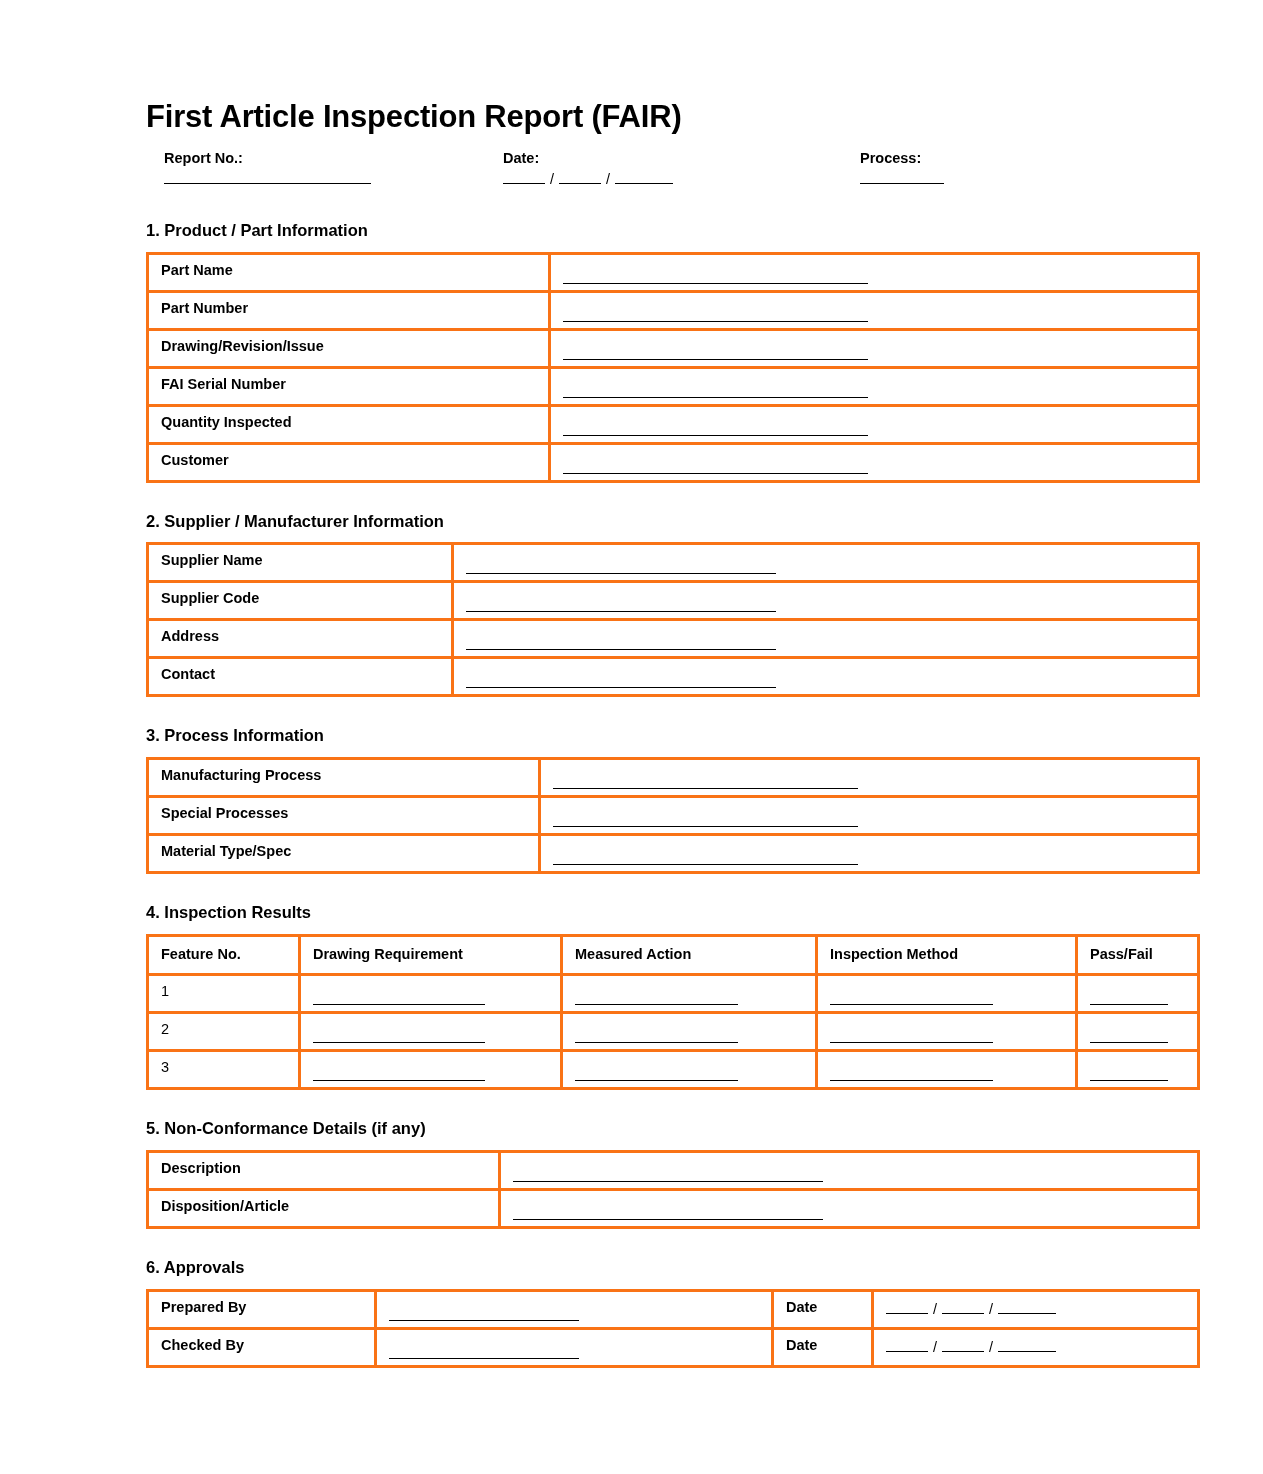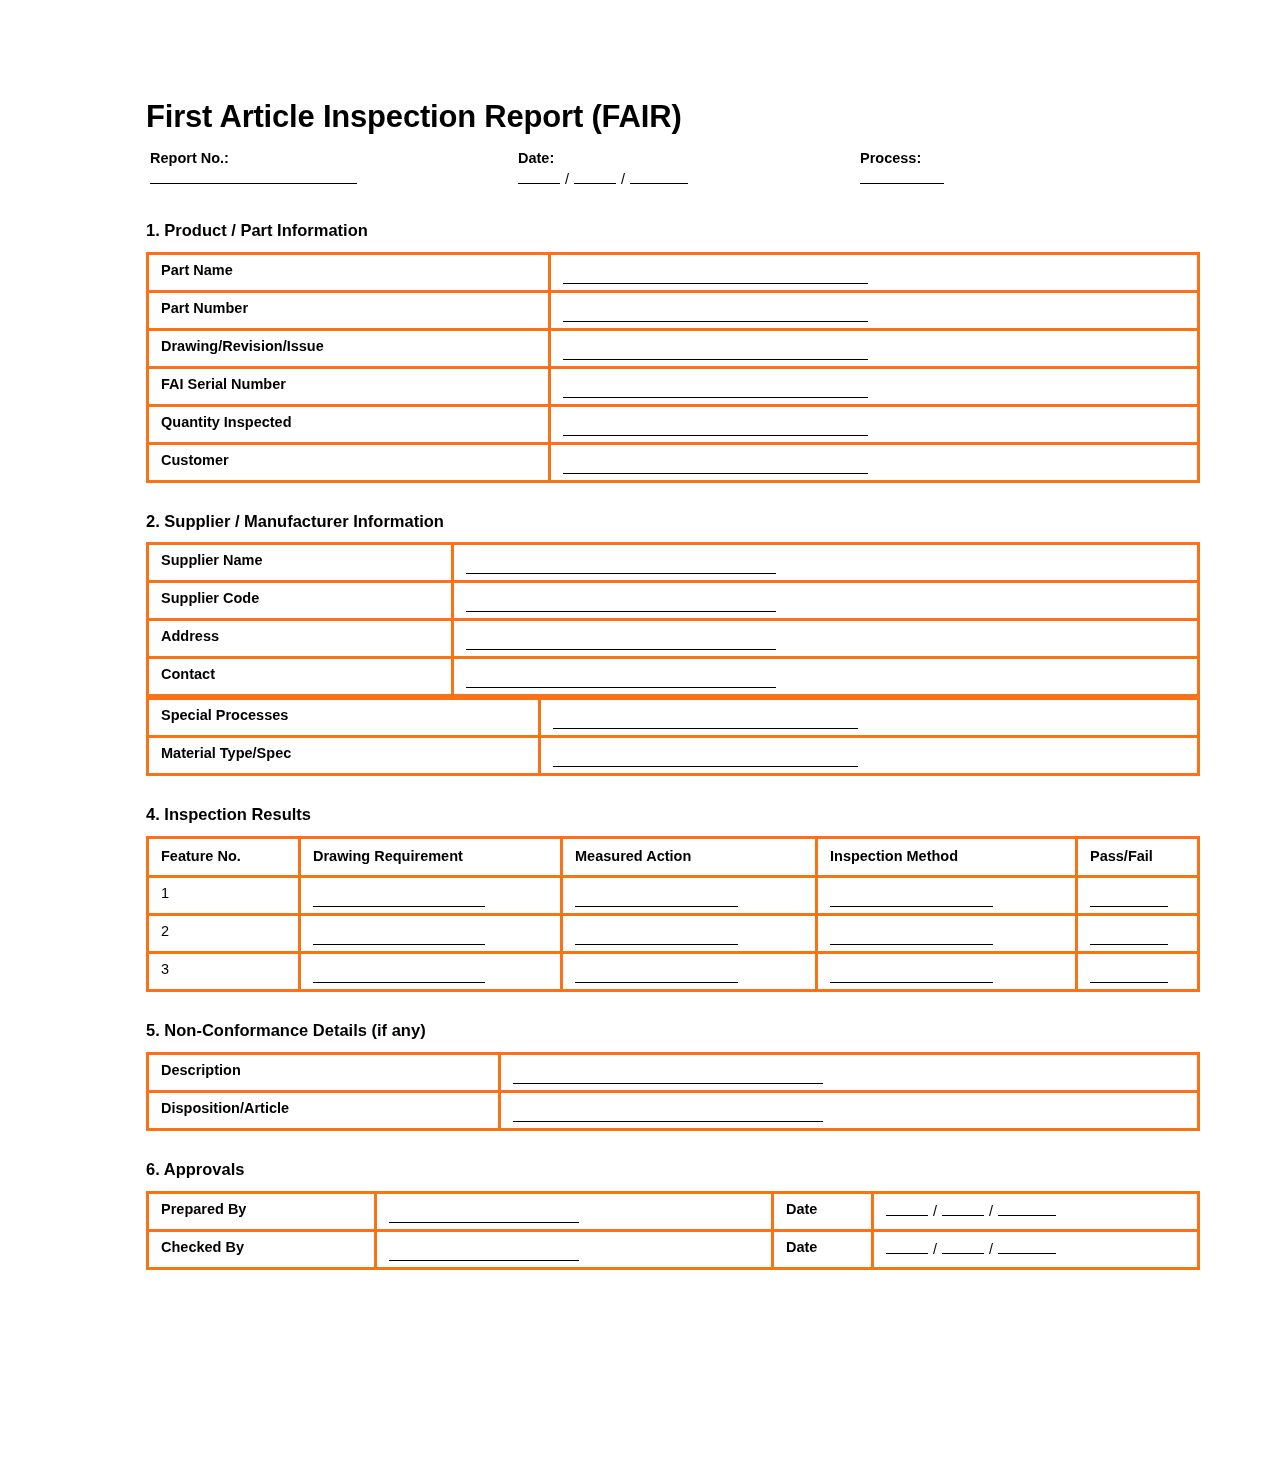--- a/index.html
+++ b/index.html
@@ -49,22 +49,22 @@
     white-space: nowrap;
   }
   .meta-blanks {
     display: block;
     margin-top: 3px;
     font-size: 14.5px;
     font-weight: normal;
     letter-spacing: 0px;
     white-space: nowrap;
   }
-  .meta-report { left: 4px; }
-  .meta-date   { left: 372px; }
+  .meta-report { left: 18px; }
+  .meta-date   { left: 357px; }
   .meta-rev    { left: 714px; }
 
   
   .ul {
     display: inline-block;
     border-bottom: 1.6px solid #000;
     vertical-align: baseline;
     height: 13px;
   }
   .ul-report { width: 207px; }
@@ -274,26 +274,37 @@
           </td>
         <td>
             <div class="cell plain">
               <span class="line w-310"></span>
             </div>
           </td>
       </tr>
     </tbody>
   </table>
 
+  <h2 class="sec-h">3. Process Information</h2>
   <table class="form">
     <colgroup>
         <col style="width:392px">
         <col style="width:659px">
       </colgroup>
     <tbody>
+      <tr>
+        <td>
+            <div class="cell lbl">Manufacturing Process</div>
+          </td>
+        <td>
+            <div class="cell plain">
+              <span class="line w-300"></span>
+            </div>
+          </td>
+      </tr>
       <tr>
         <td>
             <div class="cell lbl">Special Processes</div>
           </td>
         <td>
             <div class="cell plain">
               <span class="line w-300"></span>
             </div>
           </td>
       </tr>

